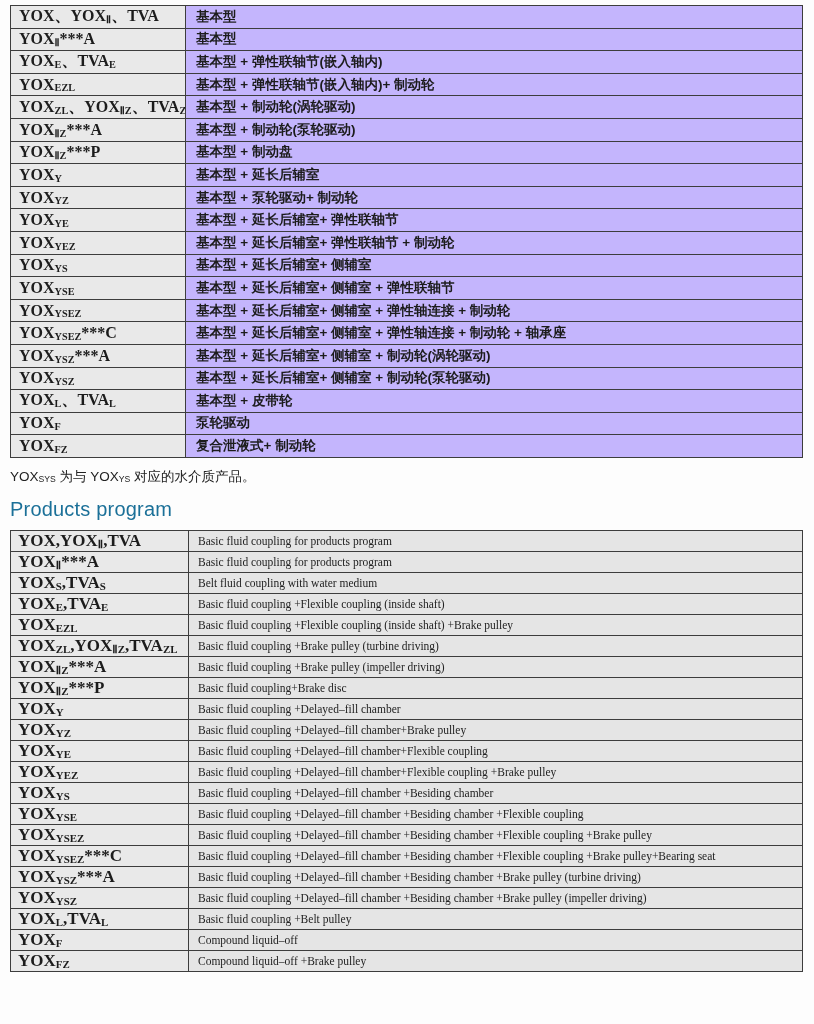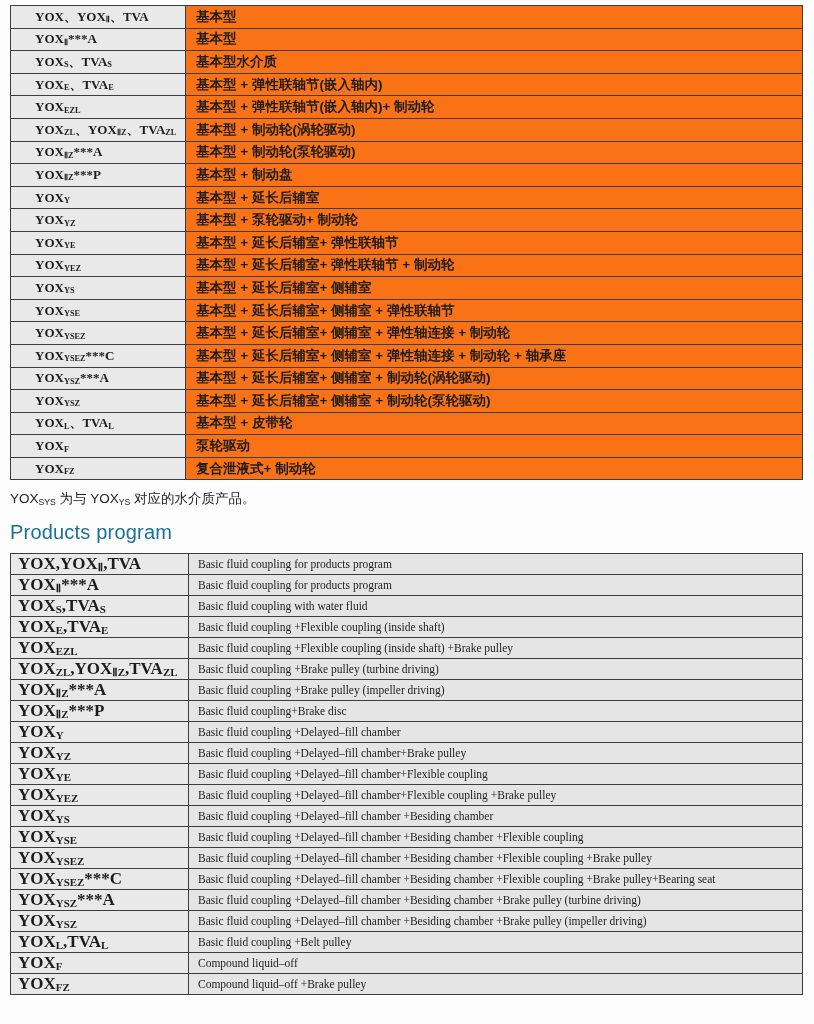--- a/index.html
+++ b/index.html
@@ -7,23 +7,23 @@
               font-family:"Liberation Sans", sans-serif; color:#1c1c1c; }
   .page { position:relative; width:814px; height:1024px; padding:5px 11px 0 10px; }
 
   table { border-collapse:collapse; table-layout:fixed; width:793px; }
   table, td { border:1px solid #3d3d3d; }
   table { border-width:1.5px; }
   td { vertical-align:middle; overflow:hidden; white-space:nowrap; }
 
   
   .t-top td { height:22.6px; }
-  .t-top .model { width:175px; background:#e9e9e9; padding-left:24px;
-                  font-family:"Liberation Serif", serif; font-weight:bold; font-size:13px; }
-  .t-top .desc  { background:#f97316; padding-left:10px; font-weight:bold;
+  .t-top .model { width:175px; background:#e9e9e9; padding-left:8px;
+                  font-family:"Liberation Serif", serif; font-weight:bold; font-size:16px; }
+  .t-top .desc  { background:#c4b5fd; padding-left:10px; font-weight:bold;
                   font-size:13.5px; font-family:"Liberation Sans", sans-serif; }
 
   
   .note { margin-top:9px; font-size:13.5px; line-height:1.45; color:#222; width:795px; }
 
   
   .heading { margin-top:12px; margin-bottom:9px; font-size:20px; font-weight:normal;
              color:#1b7098; letter-spacing:0.2px; }
 
   
@@ -49,24 +49,20 @@
     <tr>
       <td class="model"><span>YOX、YOX</span><span class="sub">Ⅱ</span><span>、TVA</span></td>
       <td class="desc">基本型</td>
     </tr>
 
     <tr>
       <td class="model"><span>YOX</span><span class="sub">Ⅱ</span><span>***A</span></td>
       <td class="desc">基本型</td>
     </tr>
 
-    <tr>
-      <td class="model"><span>YOX</span><span class="sub">S</span><span>、TVA</span><span class="sub">S</span></td>
-      <td class="desc">基本型水介质</td>
-    </tr>
 
     <tr>
       <td class="model"><span>YOX</span><span class="sub">E</span><span>、TVA</span><span class="sub">E</span></td>
       <td class="desc">基本型 + 弹性联轴节(嵌入轴内)</td>
     </tr>
 
     <tr>
       <td class="model"><span>YOX</span><span class="sub">EZL</span></td>
       <td class="desc">基本型 + 弹性联轴节(嵌入轴内)+ 制动轮</td>
     </tr>
@@ -170,21 +166,21 @@
       <td class="desc">Basic fluid coupling for products program</td>
     </tr>
 
     <tr>
       <td class="model"><span>YOX</span><span class="sub">Ⅱ</span><span>***A</span></td>
       <td class="desc">Basic fluid coupling for products program</td>
     </tr>
 
     <tr>
       <td class="model"><span>YOX</span><span class="sub">S</span><span>,TVA</span><span class="sub">S</span></td>
-      <td class="desc">Basic fluid coupling with water fluid</td>
+      <td class="desc">Belt fluid coupling with water medium</td>
     </tr>
 
     <tr>
       <td class="model"><span>YOX</span><span class="sub">E</span><span>,TVA</span><span class="sub">E</span></td>
       <td class="desc">Basic fluid coupling +Flexible coupling (inside shaft)</td>
     </tr>
 
     <tr>
       <td class="model"><span>YOX</span><span class="sub">EZL</span></td>
       <td class="desc">Basic fluid coupling +Flexible coupling (inside shaft) +Brake pulley</td>

